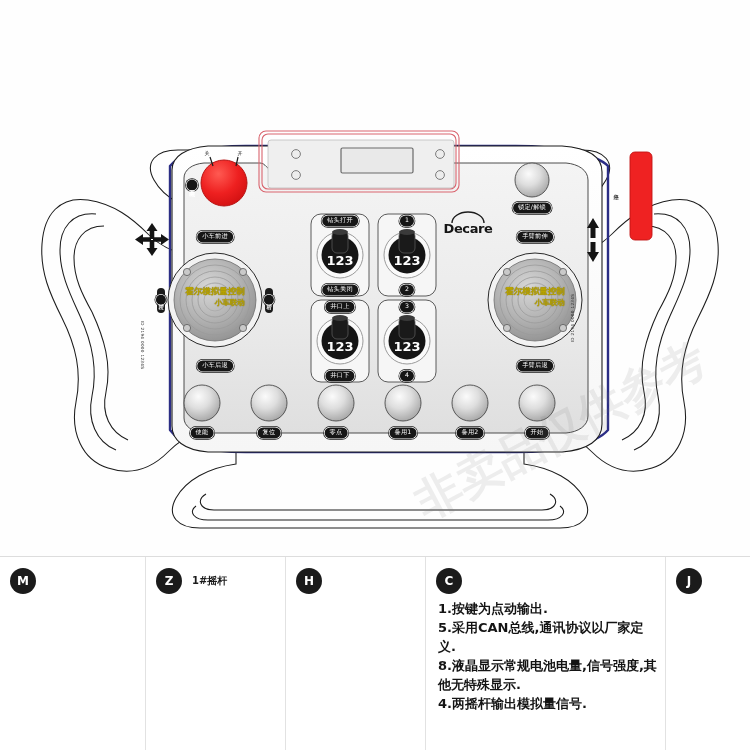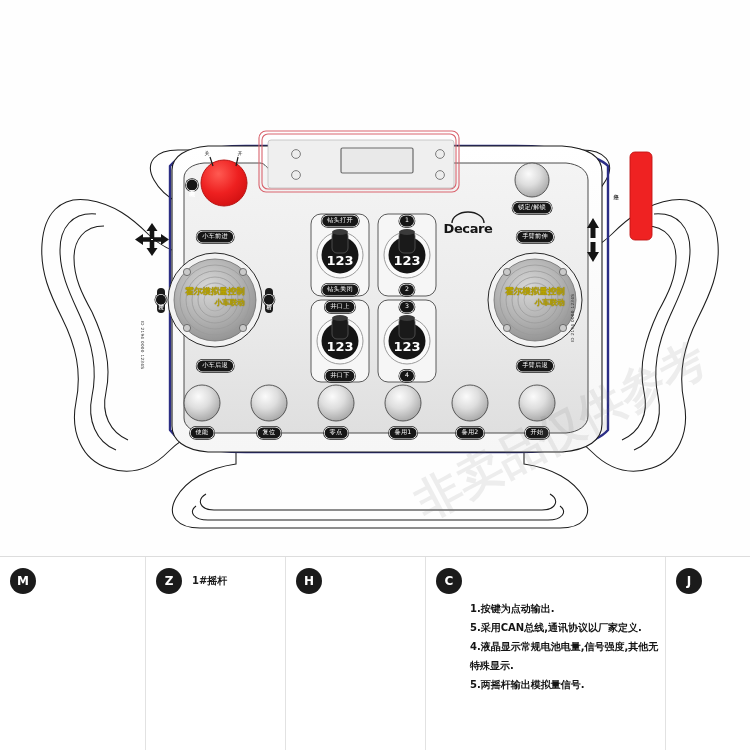--- a/index.html
+++ b/index.html
@@ -103,21 +103,21 @@
     background:#1b1b1b;color:#ffffff;
     font-size:12px;font-weight:bold;
     display:flex;align-items:center;justify-content:center;
   }
   .colnote{
     position:absolute;left:46px;top:17px;
     font-size:10px;color:#1b1b1b;font-weight:bold;
   }
   .notes{
     position:absolute;left:12px;top:42px;right:6px;
-    font-size:10px;line-height:19px;color:#141414;font-weight:bold;margin-left:32px;
+    font-size:13px;line-height:19px;color:#141414;font-weight:bold;
   }
   .watermark{
     position:absolute;
     color:rgba(120,120,120,.13);
     font-size:46px;font-weight:bold;
     transform:rotate(-28deg);
     pointer-events:none;user-select:none;
     white-space:nowrap;
   }
 </style>
@@ -422,22 +422,22 @@
     <div class="bullet">H</div>
     <div class="colnote"></div>
   </div>
 
   <div class="tcol" style="left:426px;width:240px;">
     <div class="bullet">C</div>
     <div class="colnote"></div>
     <div class="notes">
       <div>1.按键为点动输出.</div>
       <div>5.采用CAN总线,通讯协议以厂家定义.</div>
-      <div>4.液晶显示常规电池电量,信号强度,其他无特殊显示.</div>
-      <div>5.两摇杆输出模拟量信号.</div>
+      <div>8.液晶显示常规电池电量,信号强度,其他无特殊显示.</div>
+      <div>4.两摇杆输出模拟量信号.</div>
     </div>
   </div>
 
   <div class="tcol" style="left:666px;width:84px;">
     <div class="bullet">J</div>
     <div class="colnote"></div>
   </div>
 
 </div>
 

